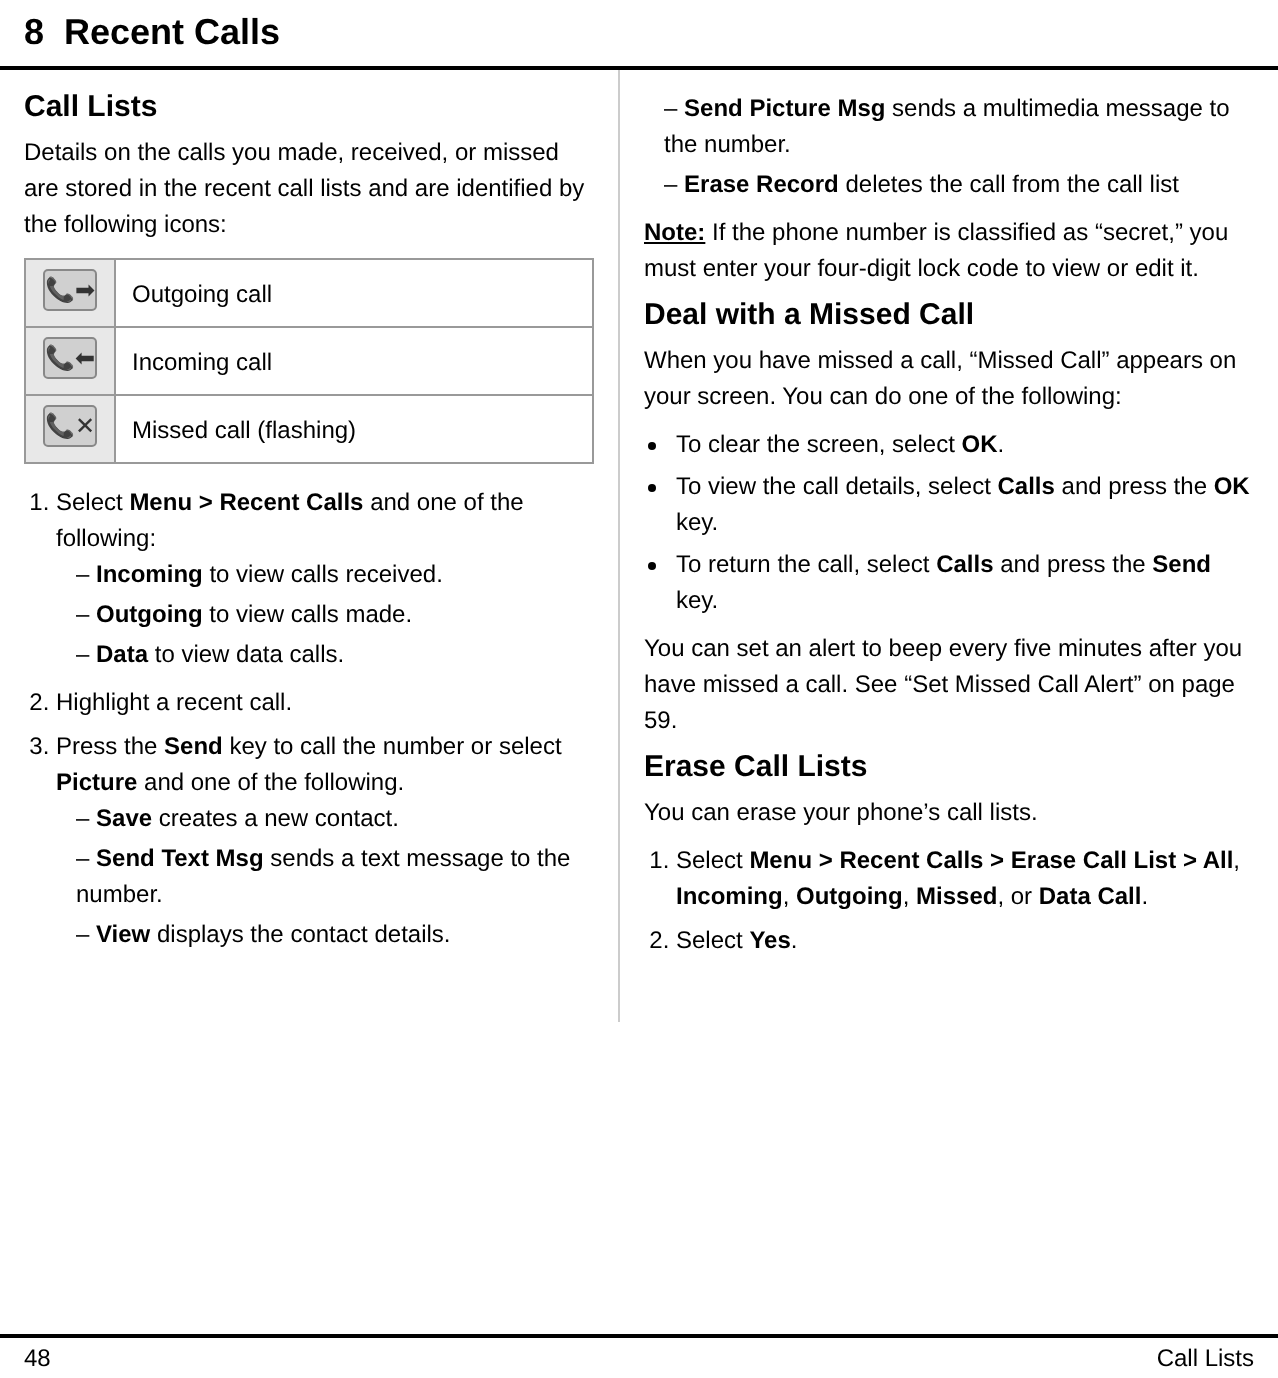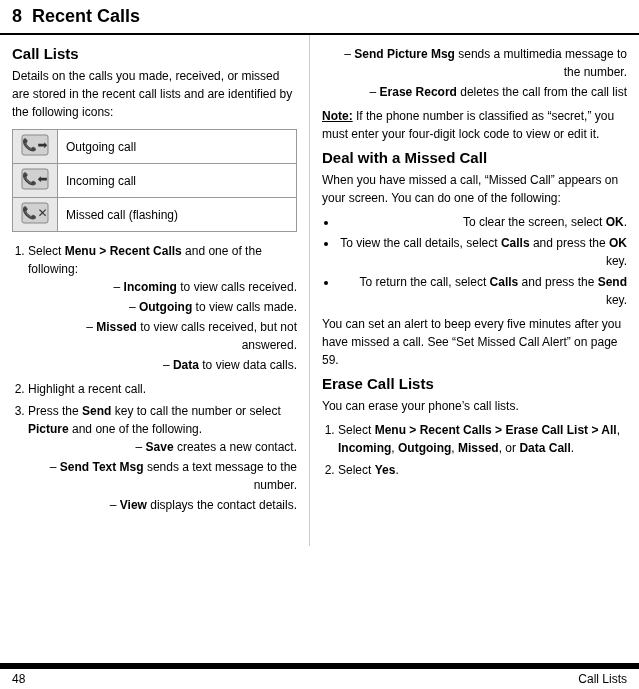--- a/index.html
+++ b/index.html
@@ -79,40 +79,39 @@
     }
     ol li {
       margin-bottom: 4px;
       line-height: 1.5;
     }
     ul {
       padding-left: 16px;
       font-size: 12px;
       margin-bottom: 6px;
       list-style: disc;
-      text-align: right;
     }
     ul li {
       margin-bottom: 3px;
       line-height: 1.5;
     }
     .dash-list {
       list-style: none;
       padding-left: 10px;
     }
     .dash-list li::before {
       content: "–  ";
     }
     .dash-list li {
       margin-bottom: 2px;
       line-height: 1.5;
     }
     b { font-weight: bold; }
     .footer {
-      border-top: 6px solid #000000;
+      border-top: 2px solid #000000;
       display: flex;
       justify-content: space-between;
       padding: 3px 12px;
       font-size: 12px;
       position: fixed;
       bottom: 0;
       width: 639px;
       background: #fff;
     }
     .note-label { font-weight: bold; text-decoration: underline; }
@@ -163,21 +162,20 @@
       </tr>
     </tbody>
       </table>
 
     <ol>
       <li>
         Select <b>Menu &gt; Recent Calls</b> and one of the following:
         <ul class="dash-list">
           <li><b>Incoming</b> to view calls received.</li>
           <li><b>Outgoing</b> to view calls made.</li>
-          <li><b>Missed</b> to view calls received, but not answered.</li>
           <li><b>Data</b> to view data calls.</li>
         </ul>
       </li>
       <li>Highlight a recent call.</li>
       <li>
         Press the <b>Send</b> key to call the number or select <b>Picture</b> and one of the following.
         <ul class="dash-list">
           <li><b>Save</b> creates a new contact.</li>
           <li><b>Send Text Msg</b> sends a text message to the number.</li>
           <li><b>View</b> displays the contact details.</li>

